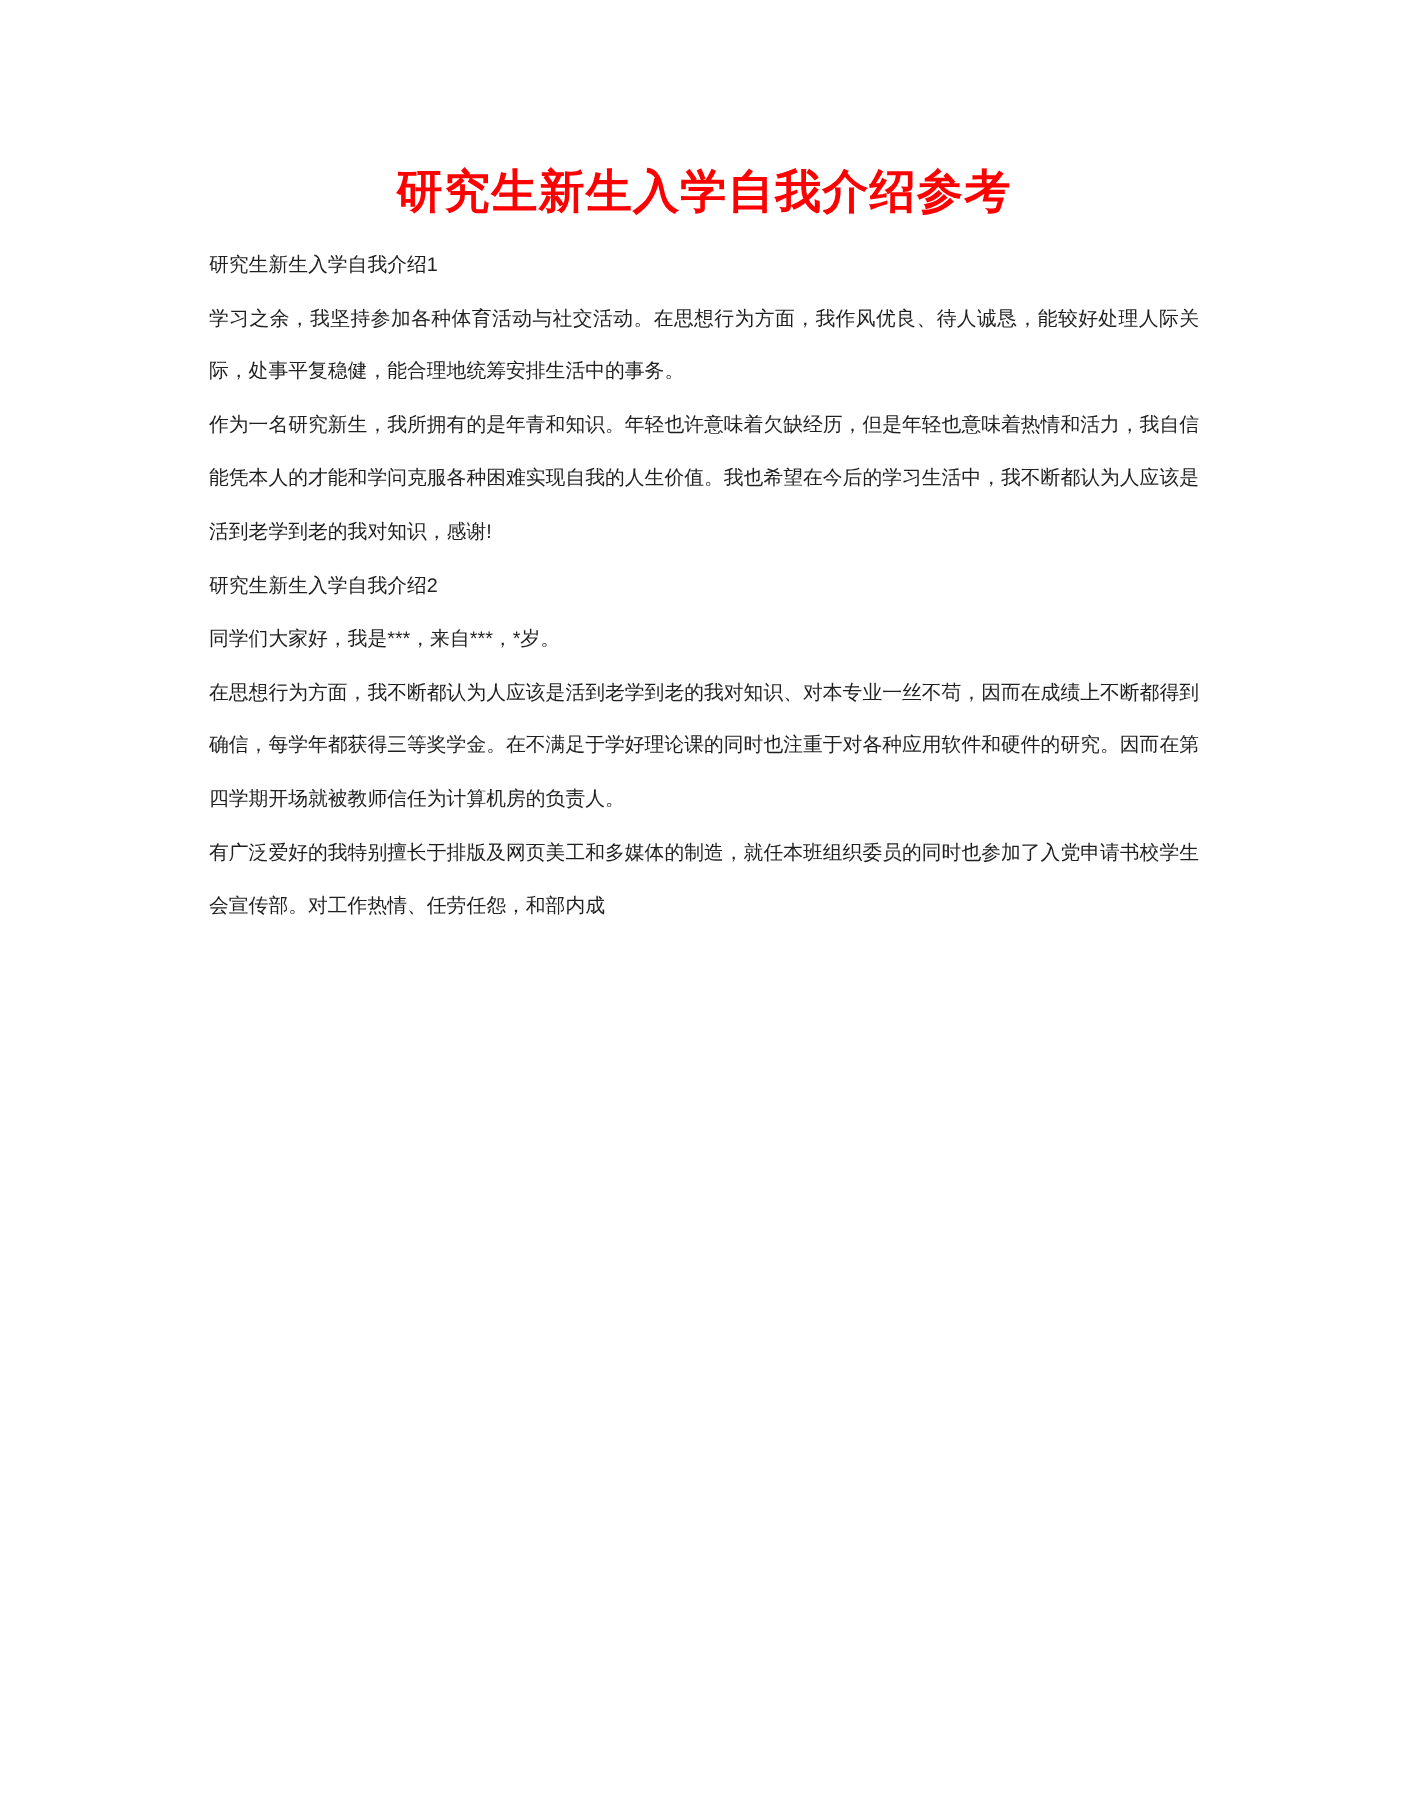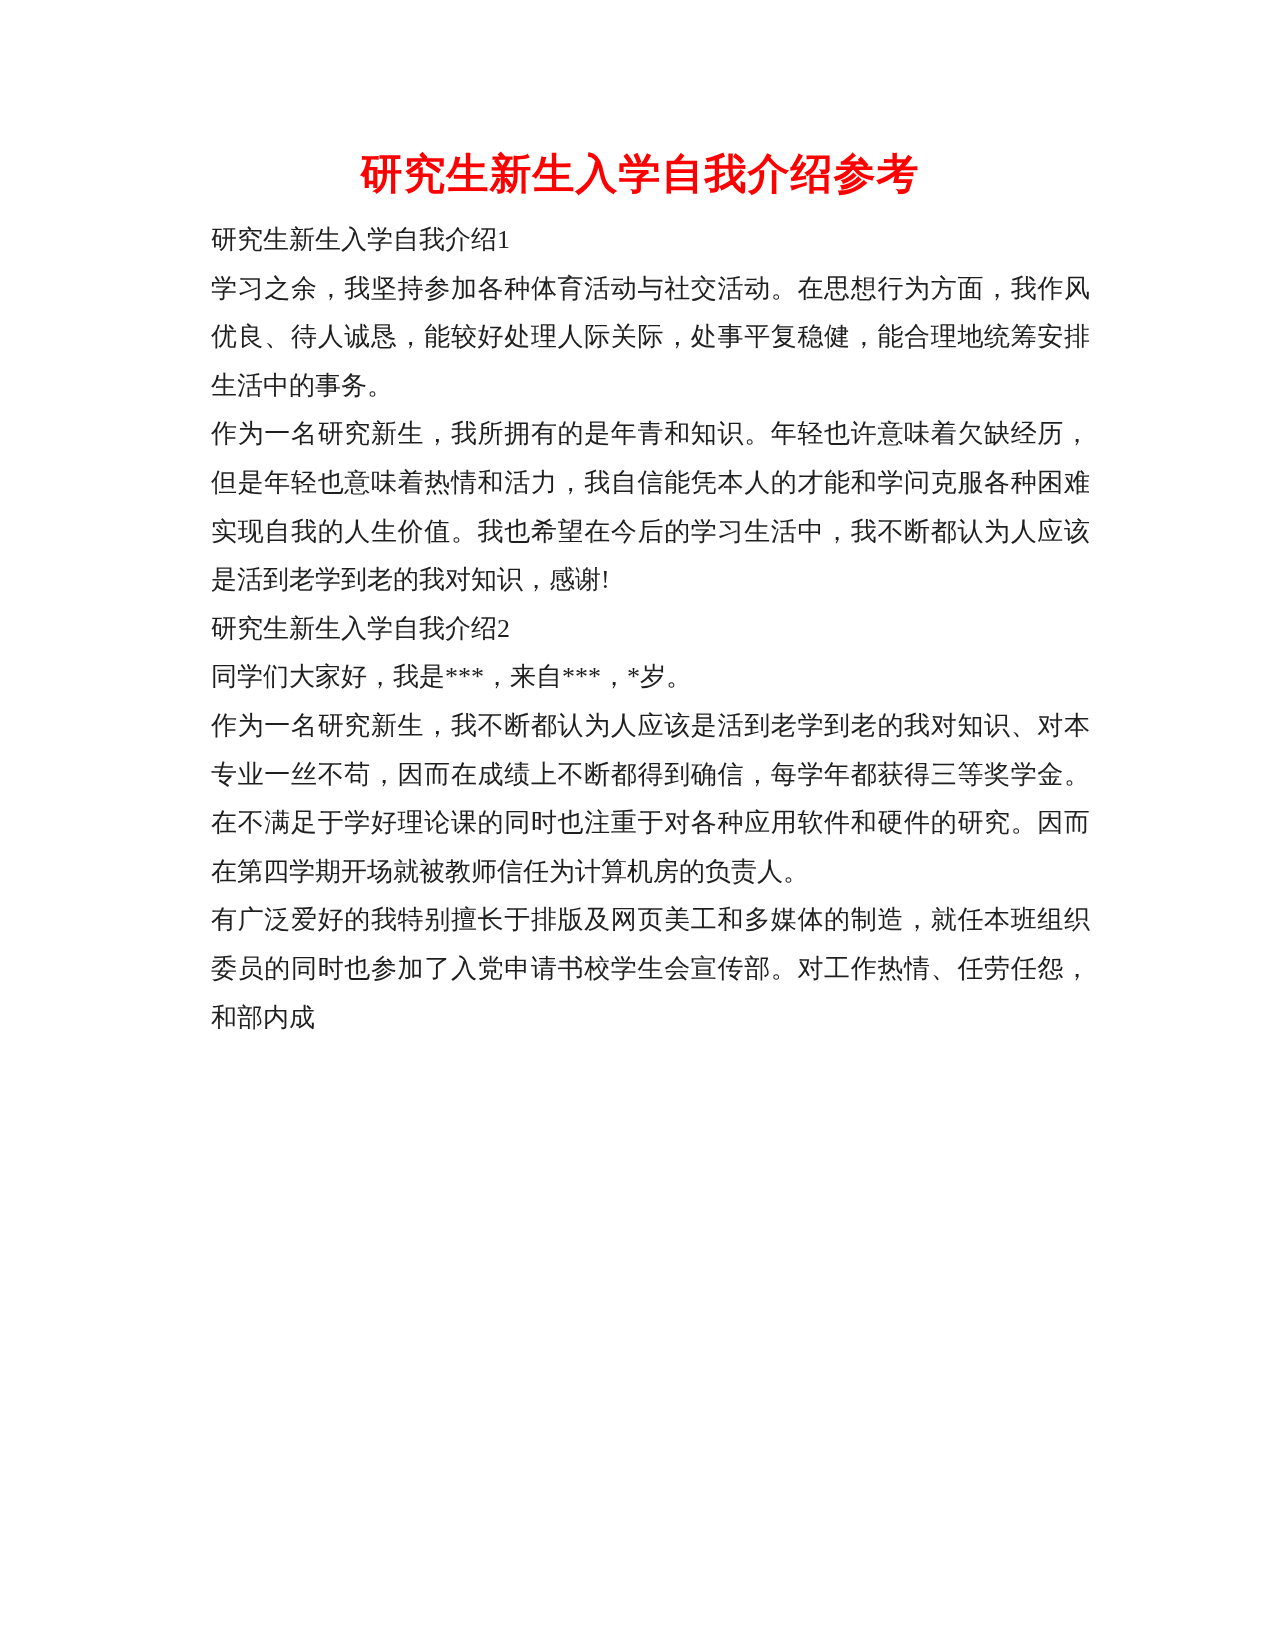--- a/index.html
+++ b/index.html
@@ -6,62 +6,61 @@
     margin: 0;
     padding: 0;
     background: #ffffff;
   }
   .page {
     position: relative;
     width: 1150px;
     height: 1650px;
     background: #ffffff;
     overflow: hidden;
-    font-family: Liberation Serif, serif;
+    font-family: Liberation Sans, sans-serif;
   }
   .content {
     position: absolute;
     left: 190px;
     top: 0;
     width: 900px;
   }
   .doc-title {
     margin: 148px 0 0 0;
     text-align: center;
     font-size: 42px;
     line-height: 52px;
     font-weight: bold;
     letter-spacing: 1px;
     color: #ff0000;
     white-space: nowrap;
   }
   .doc-body {
     margin-top: 16px;
-    font-size: 26px;
+    font-size: 18px;
     line-height: 48.6px;
     color: #1f1f1f;
     text-align: justify;
     text-justify: inter-ideograph;
     word-break: break-all;
-    margin-left: 21px;
   }
   .doc-body p {
     margin: 0;
     padding: 0;
   }
 </style>
 </head>
 <body>
 
 <div class="page">
   <div class="content">
     <h1 class="doc-title">研究生新生入学自我介绍参考</h1>
     <div class="doc-body">
       <p>研究生新生入学自我介绍1</p>
       <p>学习之余，我坚持参加各种体育活动与社交活动。在思想行为方面，我作风优良、待人诚恳，能较好处理人际关际，处事平复稳健，能合理地统筹安排生活中的事务。</p>
       <p>作为一名研究新生，我所拥有的是年青和知识。年轻也许意味着欠缺经历，但是年轻也意味着热情和活力，我自信能凭本人的才能和学问克服各种困难实现自我的人生价值。我也希望在今后的学习生活中，我不断都认为人应该是活到老学到老的我对知识，感谢!</p>
       <p>研究生新生入学自我介绍2</p>
       <p>同学们大家好，我是***，来自***，*岁。</p>
-      <p>作为一名研究新生，我不断都认为人应该是活到老学到老的我对知识、对本专业一丝不苟，因而在成绩上不断都得到确信，每学年都获得三等奖学金。在不满足于学好理论课的同时也注重于对各种应用软件和硬件的研究。因而在第四学期开场就被教师信任为计算机房的负责人。</p>
+      <p>在思想行为方面，我不断都认为人应该是活到老学到老的我对知识、对本专业一丝不苟，因而在成绩上不断都得到确信，每学年都获得三等奖学金。在不满足于学好理论课的同时也注重于对各种应用软件和硬件的研究。因而在第四学期开场就被教师信任为计算机房的负责人。</p>
       <p>有广泛爱好的我特别擅长于排版及网页美工和多媒体的制造，就任本班组织委员的同时也参加了入党申请书校学生会宣传部。对工作热情、任劳任怨，和部内成</p>
     </div>
   </div>
 </div>
 
 </body></html>

